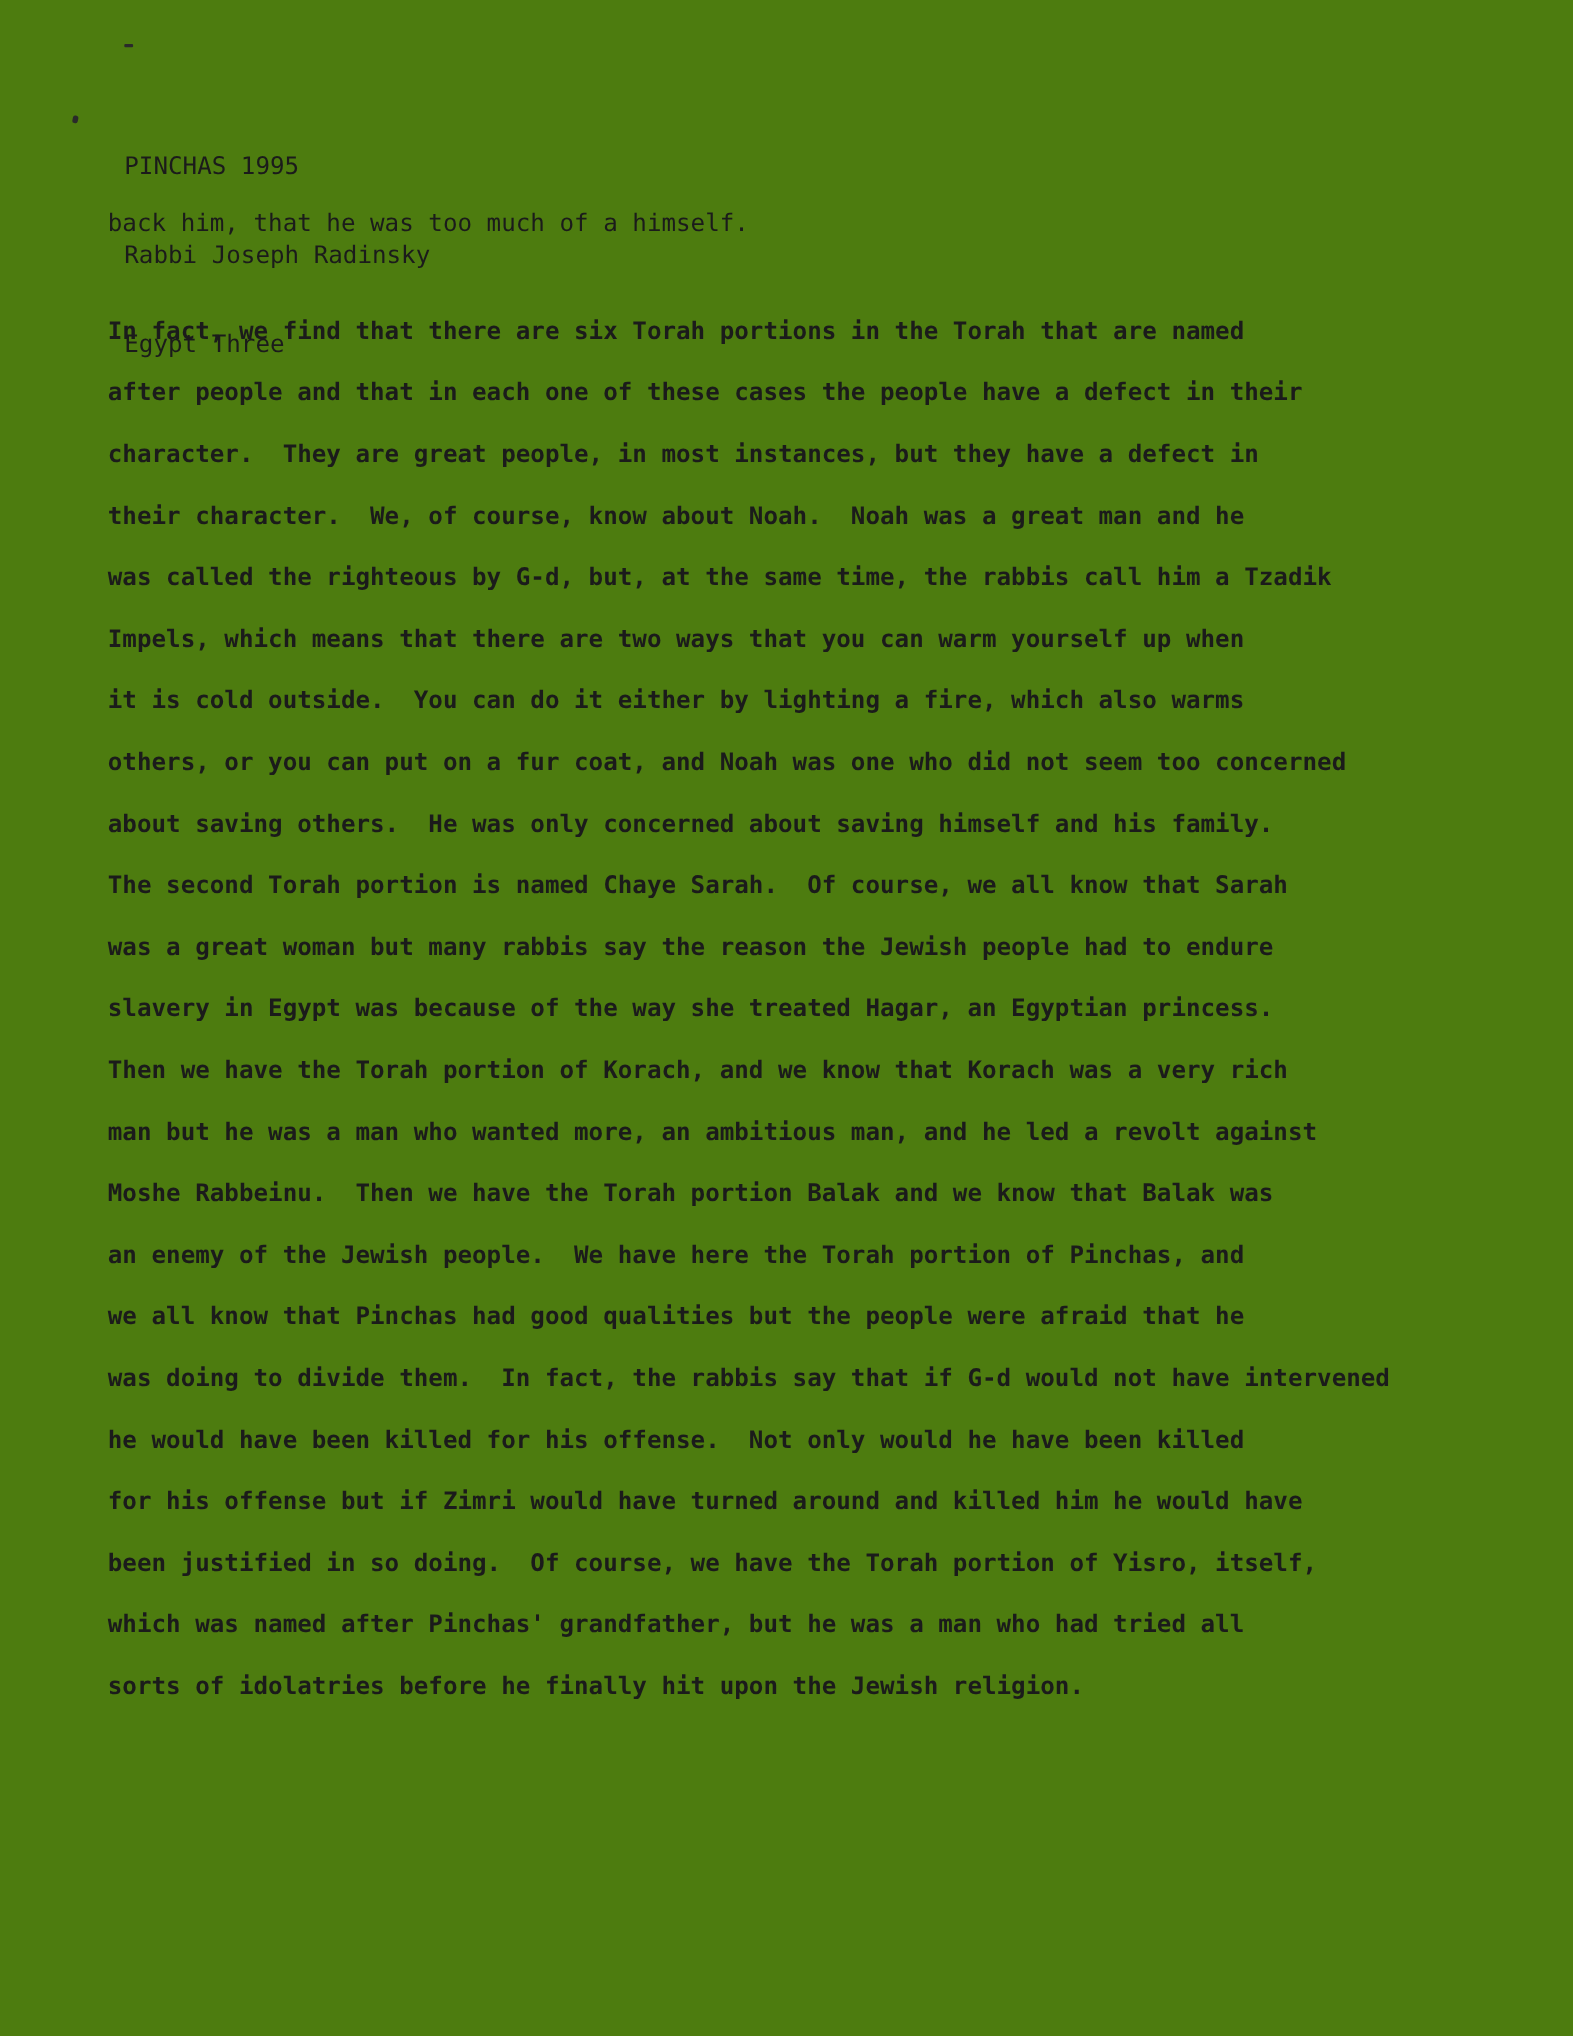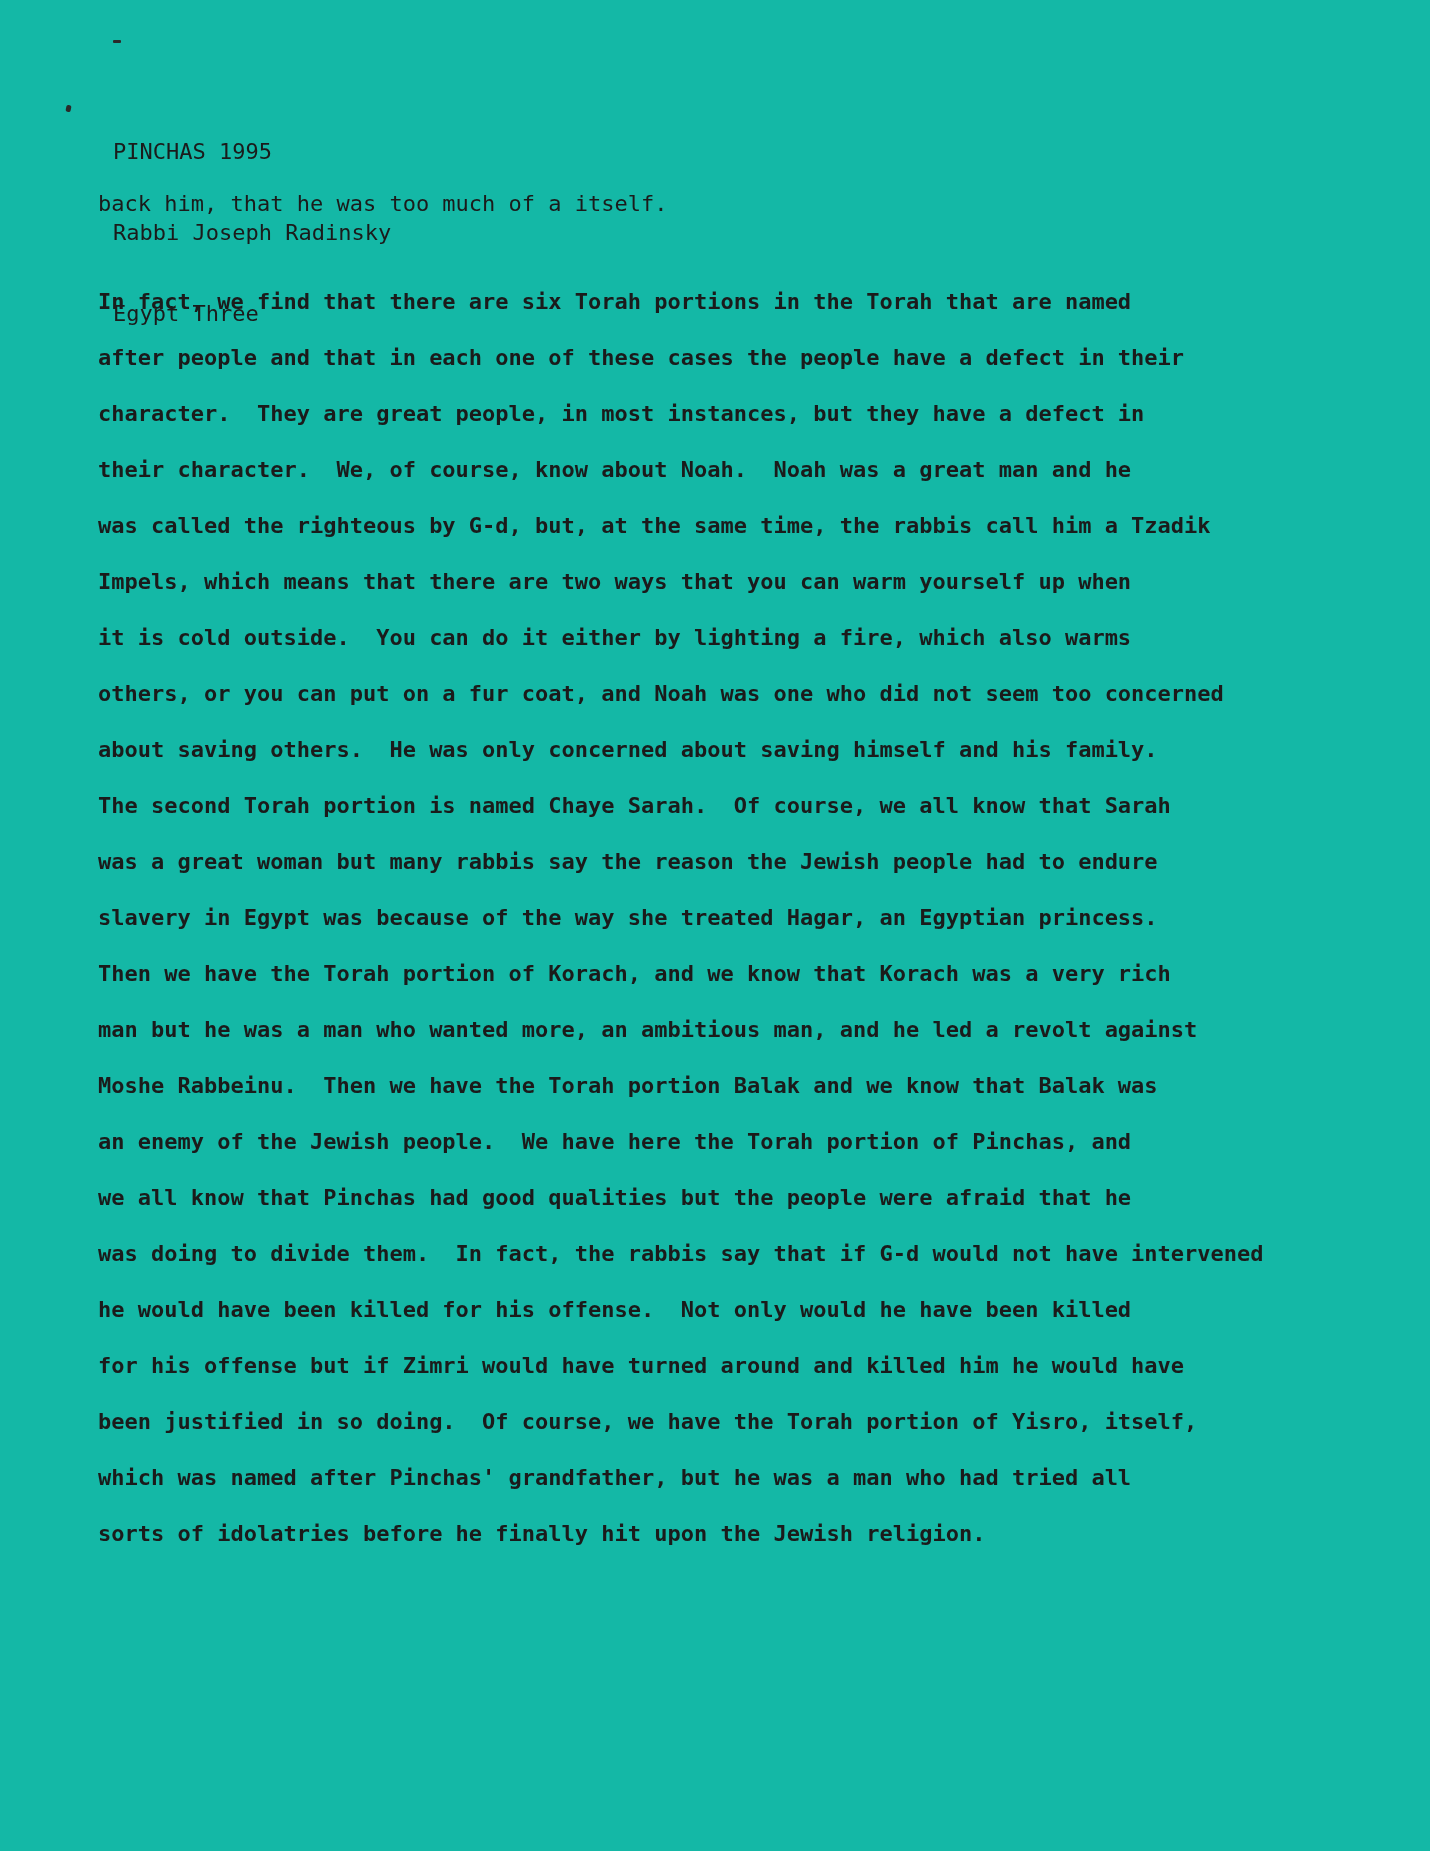--- a/index.html
+++ b/index.html
@@ -4,21 +4,21 @@
 <style>
   html, body {
     margin: 0;
     padding: 0;
     background: #e8e8e8;
   }
   .page {
     position: relative;
     width: 1430px;
     height: 1851px;
-    background: #14b8a6;
+    background: #4d7c0f;
     overflow: hidden;
     font-family: "DejaVu Sans Mono", "Liberation Mono", monospace;
     color: #1b1b1b;
   }
   .header-block {
     position: absolute;
     left: 113px;
     top: 84px;
     font-size: 22px;
     line-height: 27px;
@@ -74,21 +74,21 @@
 
   <div class="stray-mark stray-mark-1"></div>
   <div class="stray-mark stray-mark-2"></div>
 
   <div class="header-block">
     <div>PINCHAS 1995</div>
     <div>Rabbi Joseph Radinsky</div>
     <div>Egypt Three</div>
   </div>
 
-  <div class="typewriter intro-line">back him, that he was too much of a itself.</div>
+  <div class="typewriter intro-line">back him, that he was too much of a himself.</div>
 
   <div class="typewriter paragraph-1">In fact, we find that there are six Torah portions in the Torah that are named
 after people and that in each one of these cases the people have a defect in their
 character.  They are great people, in most instances, but they have a defect in
 their character.  We, of course, know about Noah.  Noah was a great man and he
 was called the righteous by G-d, but, at the same time, the rabbis call him a Tzadik
 Impels, which means that there are two ways that you can warm yourself up when
 it is cold outside.  You can do it either by lighting a fire, which also warms
 others, or you can put on a fur coat, and Noah was one who did not seem too concerned
 about saving others.  He was only concerned about saving himself and his family.

